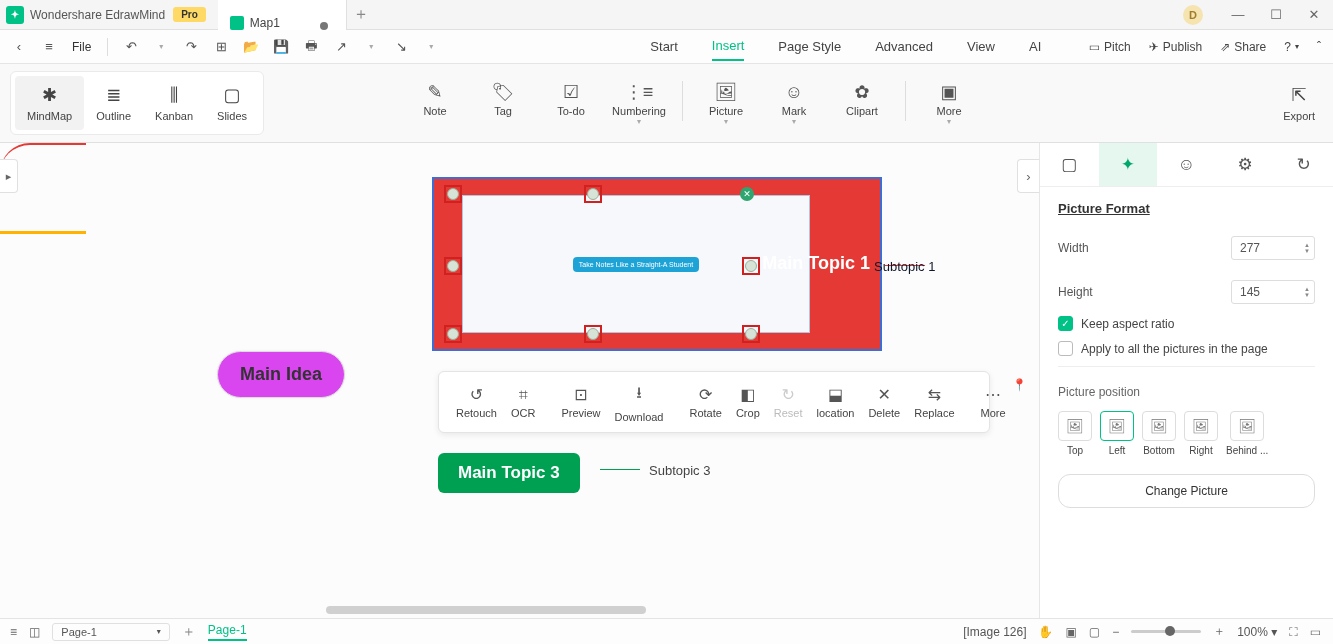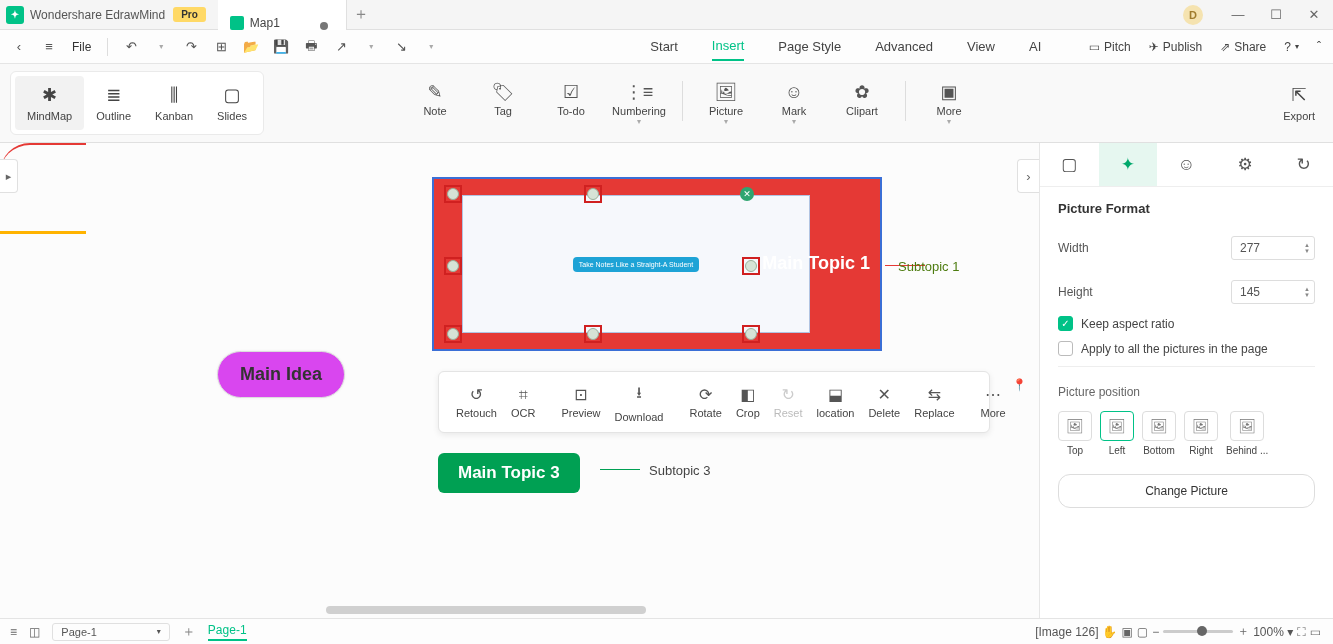--- a/index.html
+++ b/index.html
@@ -54,21 +54,21 @@
   .image-node-inner { position: absolute; left: 28px; top: 16px; right: 70px; bottom: 16px; background: #f6f8fc; border: 1px solid #b1c4e2; display: flex; align-items: center; justify-content: center; }
   .mini-map { width: 100%; height: 100%; display: flex; align-items: center; justify-content: center; position: relative; }
   .mini-center { background: #1ea3d6; color: white; font-size: 7px; padding: 4px 6px; border-radius: 4px; text-align: center; }
   .handle { position: absolute; width: 18px; height: 18px; border: 2px solid #d02020; background: transparent; display: flex; align-items: center; justify-content: center; }
   .handle::after { content: ""; width: 10px; height: 10px; background: #d6e3d6; border: 1px solid #9ab09a; border-radius: 50%; }
   .h-tl { left: 10px; top: 6px; } .h-tm { left: 150px; top: 6px; } 
   .h-ml { left: 10px; top: 78px; } .h-mr { right: 120px; top: 78px; }
   .h-bl { left: 10px; bottom: 6px; } .h-bm { left: 150px; bottom: 6px; } .h-br { right: 120px; bottom: 6px; }
   .close-bubble { position: absolute; right: 126px; top: 8px; width: 14px; height: 14px; background: #2fa570; color: white; border-radius: 50%; font-size: 9px; display: flex; align-items: center; justify-content: center; cursor: pointer; }
   .topic1 { position: absolute; right: 10px; top: 74px; color: #fff; font-size: 18px; font-weight: bold; }
-  .subtopic1 { position: absolute; left: 898px; top: 116px; font-size: 13px; color: #4d7c0f; text-align: center; }
+  .subtopic1 { position: absolute; left: 874px; top: 116px; font-size: 13px; color: #0f172a; text-align: center; }
   .connector1 { position: absolute; left: 885px; top: 122px; width: 40px; height: 1px; background: #e53935; }
   
   .topic3 { position: absolute; left: 438px; top: 310px; background: #00a053; color: #fff; padding: 10px 20px; border-radius: 6px; font-size: 17px; font-weight: bold; }
   .subtopic3 { position: absolute; left: 649px; top: 320px; font-size: 13px; color: #444; }
   .connector3 { position: absolute; left: 600px; top: 326px; width: 40px; height: 1px; background: #00a053; }
   .br1 { left: 350px; top: 140px; width: 86px; height: 88px; border-color: #e53935; border-bottom: none; border-top: 2px solid #e53935; border-radius: 30px 0 0 0;}
   .br2 { left: 350px; top: 226px; width: 86px; height: 6px; border-color: #ffb300; border: none; border-top: 3px solid #ffb300; }
   .br3 { left: 350px; top: 230px; width: 86px; height: 96px; border-color: #00a053; }
   
   
@@ -84,21 +84,21 @@
   .canvas-flap { position: absolute; left: 0; top: 16px; width: 18px; height: 34px; display: flex; align-items: center; justify-content: center; background: #fff; border: 1px solid #e0e0e0; border-left: none; border-radius: 0 4px 4px 0; color: #666; cursor: pointer; font-size: 11px; }
   
   .hscroll { position: absolute; bottom: 4px; left: 326px; width: 320px; height: 8px; background: #d0d0d0; border-radius: 4px; }
 
   
   .right-panel { width: 294px; background: #fff; border-left: 1px solid #e6e6e6; display: flex; flex-direction: column; }
   .panel-tabs { display: flex; height: 44px; border-bottom: 1px solid #eee; align-items: center; }
   .panel-tab { flex: 1; display: flex; align-items: center; justify-content: center; height: 100%; cursor: pointer; color: #555; font-size: 17px; }
   .panel-tab.active { background: #e6f7f0; color: #00a86b; }
   .panel-body { padding: 14px 18px; }
-  .panel-title { font-weight: bold; color: #333; margin-bottom: 14px; }
+  .panel-title { font-weight: bold; color: #333; margin-bottom: 14px; text-decoration: underline; }
   .form-row { display: flex; align-items: center; justify-content: space-between; margin-bottom: 12px; font-size: 12px; color: #555; margin-top: 20px; }
   .num-input { width: 84px; height: 24px; border: 1px solid #ddd; border-radius: 3px; display: flex; align-items: center; padding: 0 4px 0 8px; font-size: 12px; position: relative; }
   .num-input .spinners { margin-left: auto; display: flex; flex-direction: column; font-size: 6px; color: #888; line-height: 6px; cursor: pointer; }
   .check-row { display: flex; align-items: center; gap: 8px; font-size: 12px; color: #444; margin-bottom: 10px; }
   .checkbox { width: 15px; height: 15px; border: 1px solid #bbb; border-radius: 3px; display: flex; align-items: center; justify-content: center; font-size: 10px; color: white; }
   .checkbox.checked { background: #00c287; border-color: #00c287; }
   .section-label { font-size: 12px; color: #666; margin: 18px 0 12px; }
   .pos-options { display: flex; gap: 8px; }
   .pos-opt { display: flex; flex-direction: column; align-items: center; gap: 4px; font-size: 10px; color: #444; cursor: pointer; }
   .pos-opt .box { width: 34px; height: 30px; border: 1px solid #ddd; border-radius: 4px; display: flex; align-items: center; justify-content: center; color: #777; font-size: 14px; }
@@ -106,21 +106,21 @@
   .change-btn { width: 100%; height: 34px; border: 1px solid #ddd; border-radius: 12px; background: #fff; margin-top: 18px; font-size: 12px; color: #333; cursor: pointer; }
   
   
   .status-bar { height: 26px; background: #fdfdfd; border-top: 1px solid #e4e4e4; display: flex; align-items: center; font-size: 12px; color: #555; }
   .sb-left { display: flex; align-items: center; gap: 12px; padding: 0 10px; }
   .sb-icon { color: #666; cursor: pointer; }
   .page-select { display: flex; align-items: center; gap: 60px; border: 1px solid #e0e0e0; padding: 2px 8px; border-radius: 3px; font-size: 11px; }
   .sb-add-page { font-size: 14px; color: #888; cursor: pointer; }
   .sb-page-active { color: #00c287; border-bottom: 2px solid #00c287; padding-bottom: 2px; }
   .sb-spacer { flex: 1; }
-  .sb-right { display: flex; align-items: center; gap: 4px; padding-right: 12px; }
+  .sb-right { display: flex; align-items: center; gap: 12px; padding-right: 12px; }
   .zoom-slider { width: 70px; height: 3px; background: #ccc; position: relative; border-radius: 2px; }
   .zoom-slider::after { content: ""; position: absolute; left: 34px; top: -4px; width: 10px; height: 10px; background: #666; border-radius: 50%; }
 </style>
 </head>
 <body>
 
 <div class="title-bar">
   <div class="app-icon">✦</div>
   <span class="app-title">Wondershare EdrawMind</span>
   <span class="pro-badge">Pro</span>

